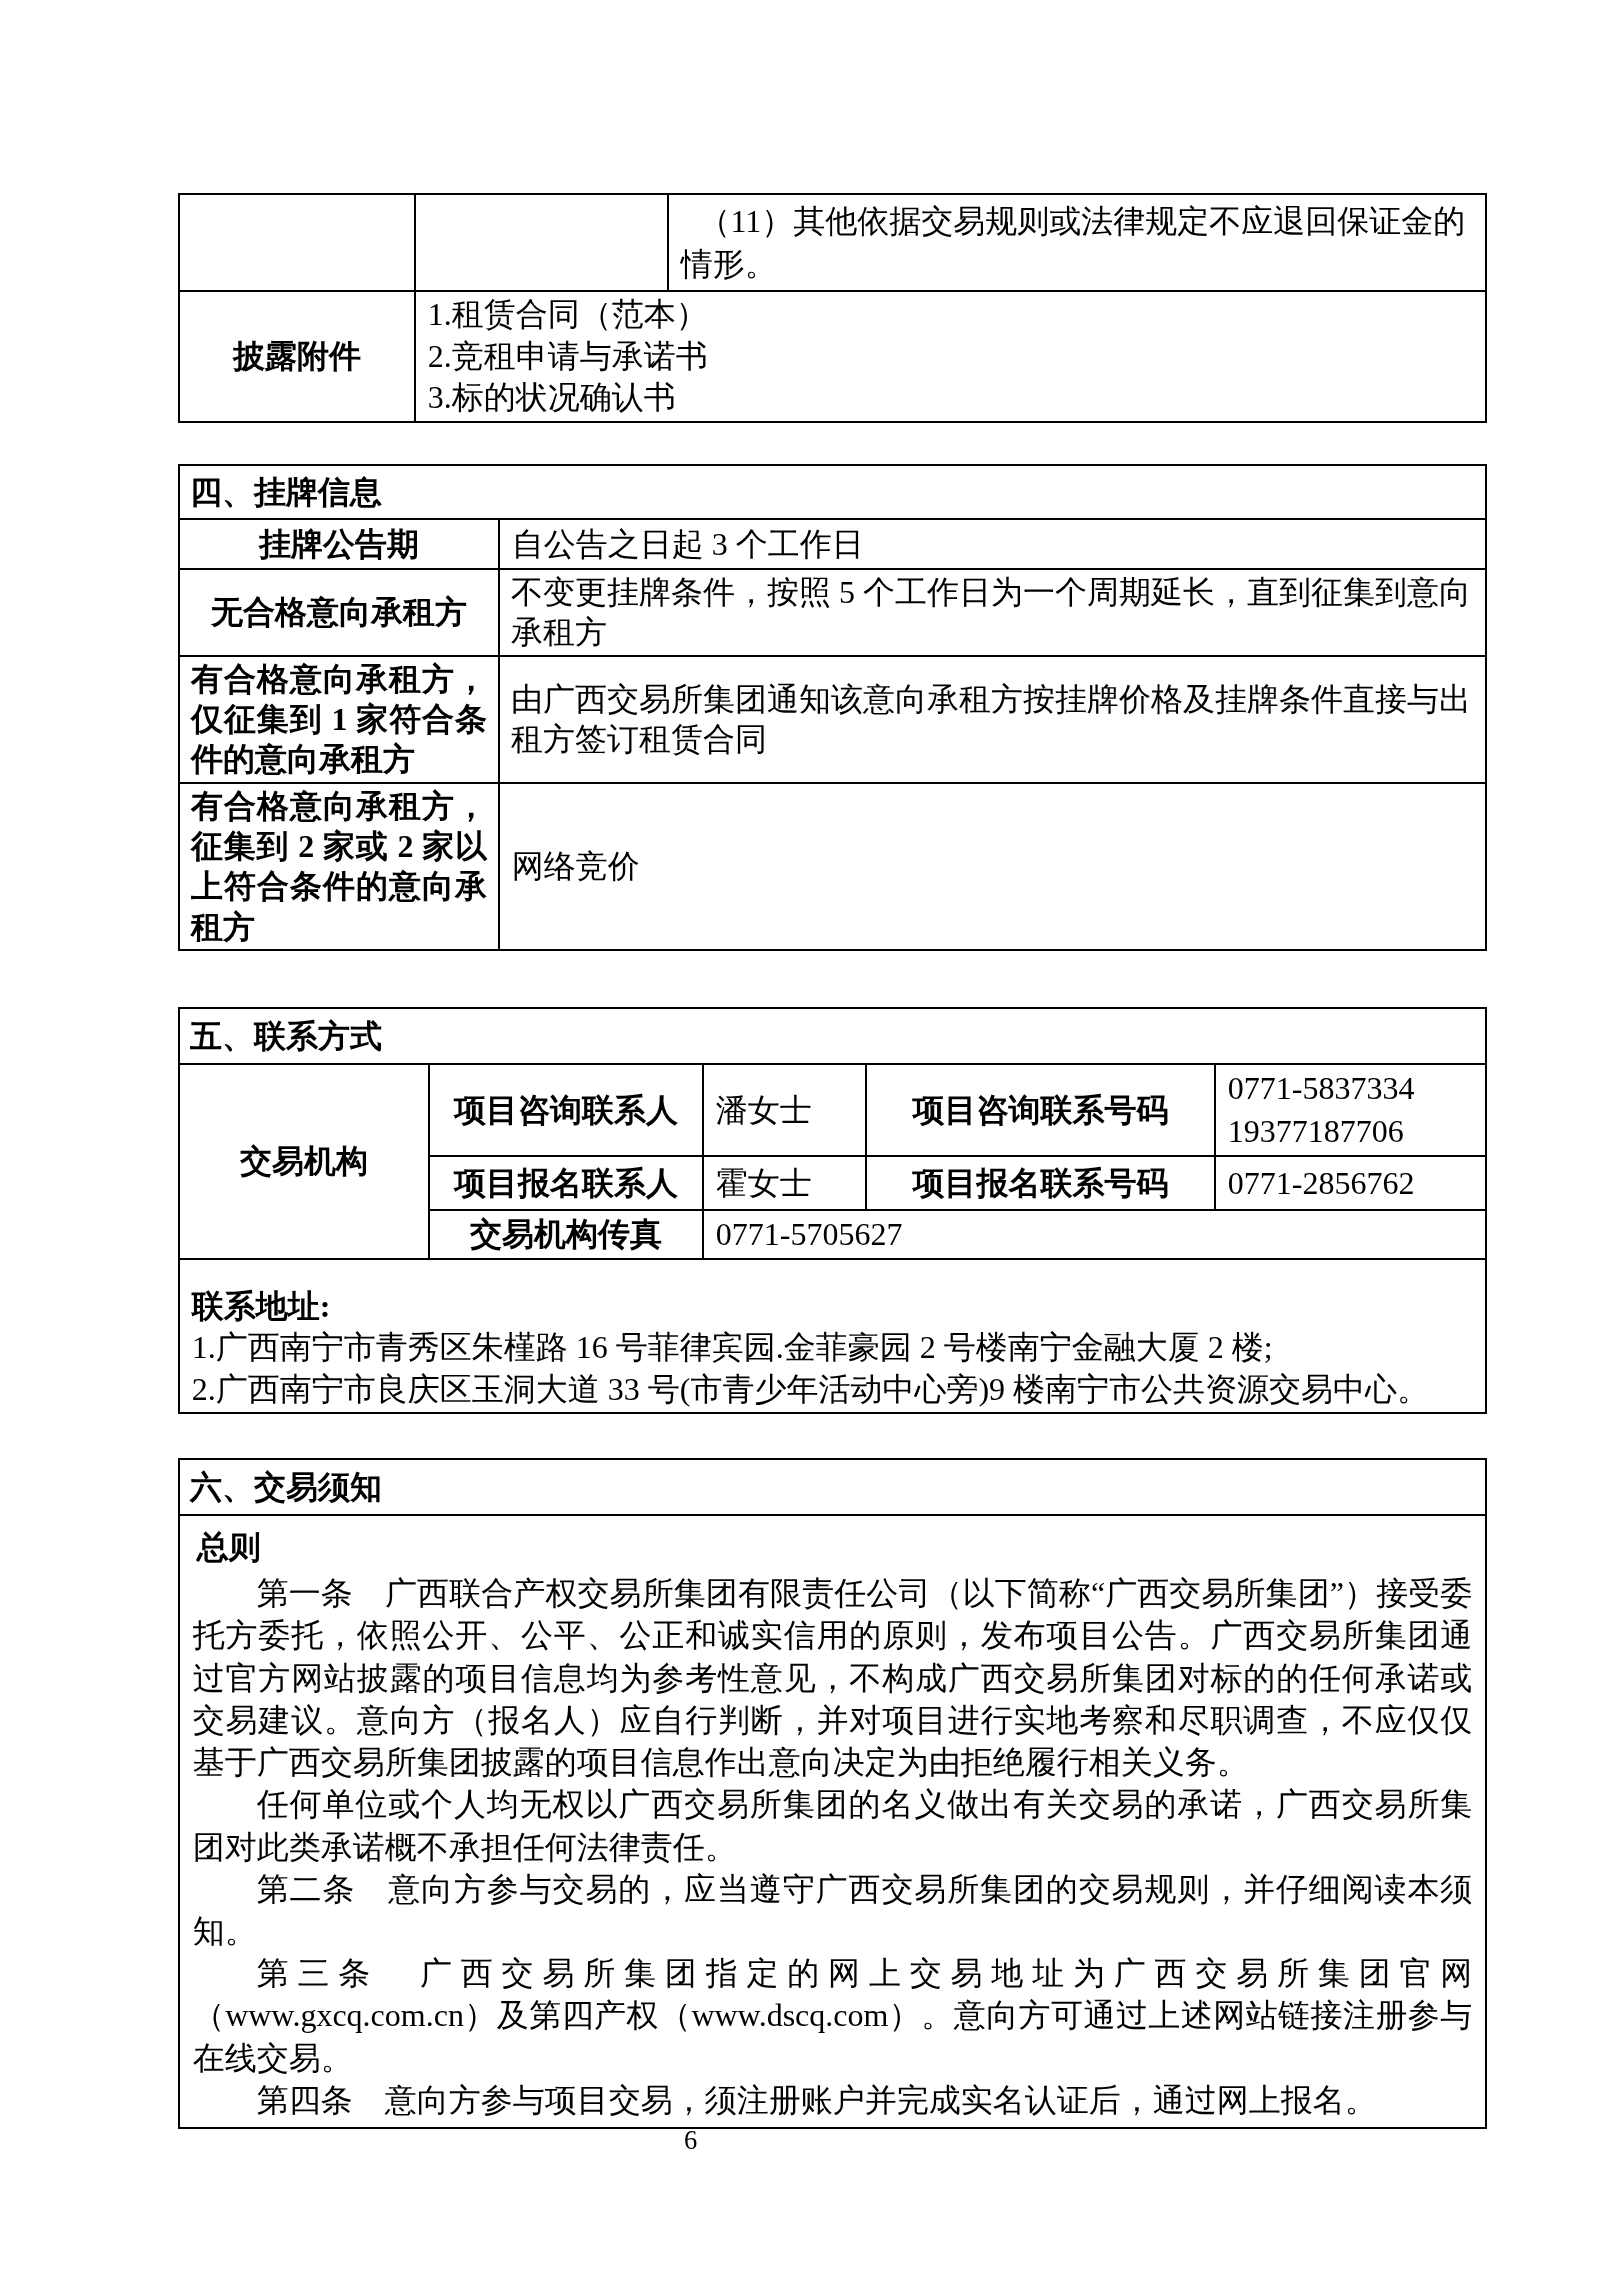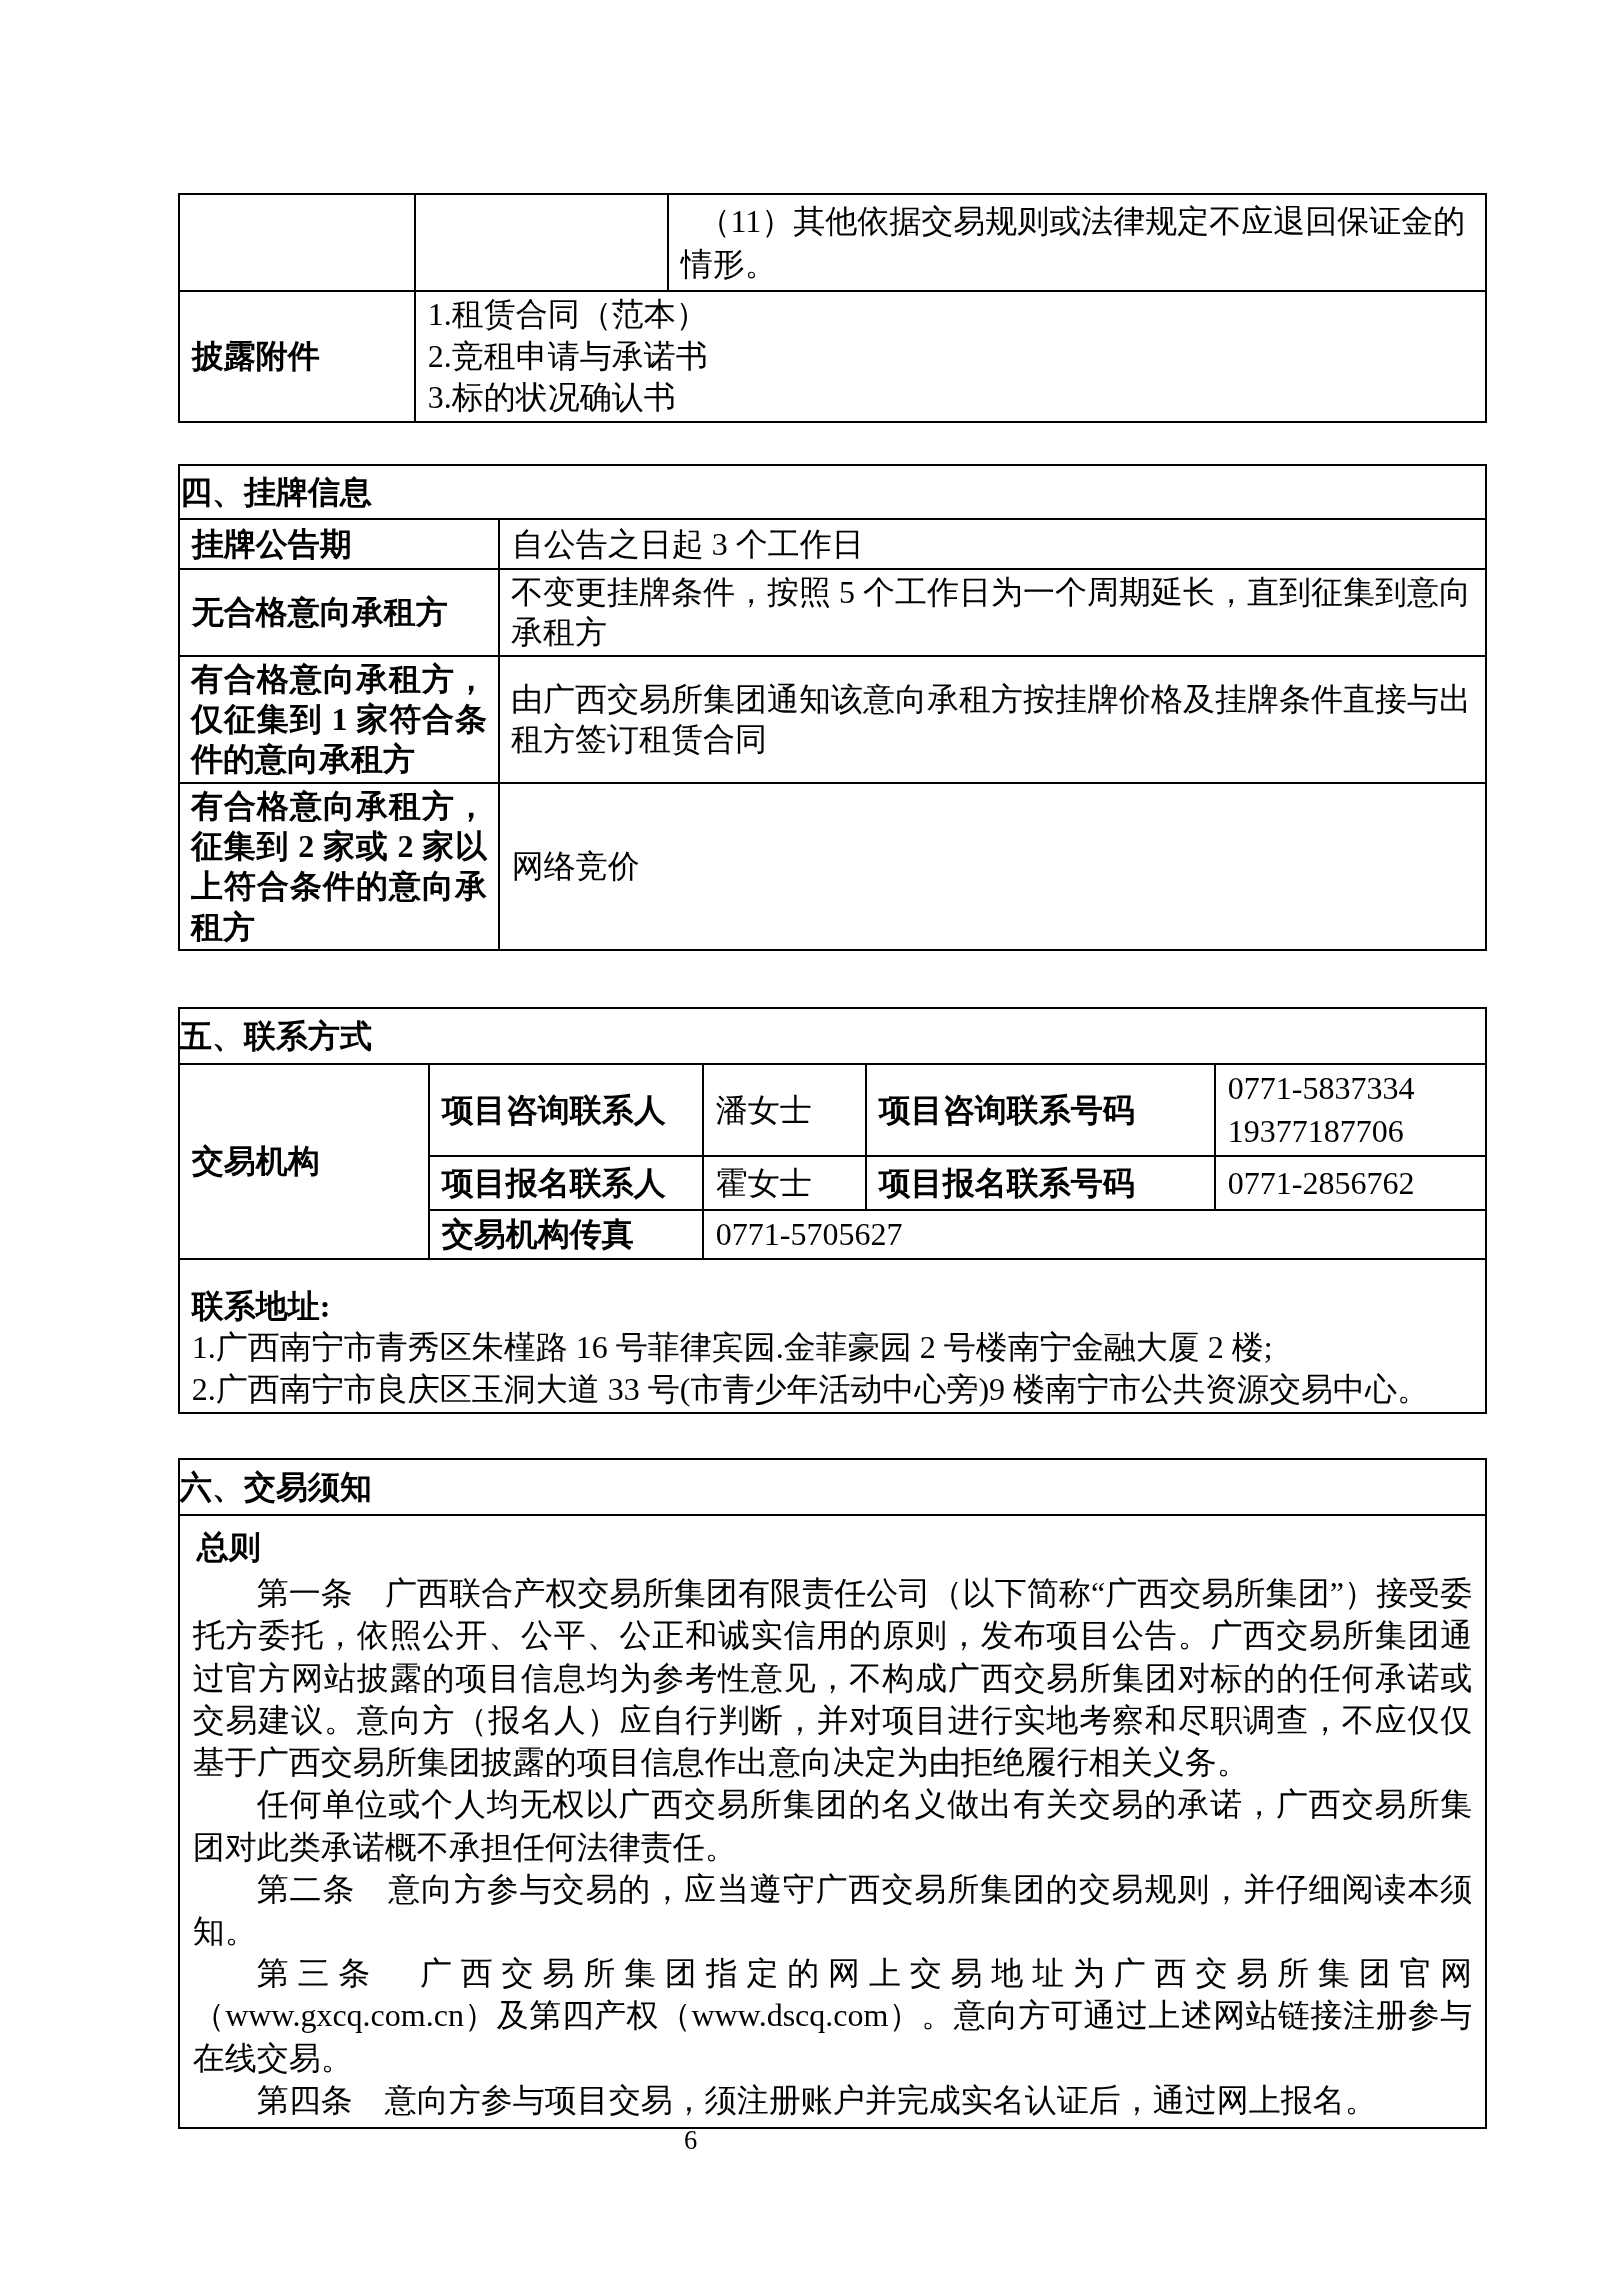--- a/index.html
+++ b/index.html
@@ -19,23 +19,23 @@
   }
   td{
     border:2px solid #000;
     padding:2px 11.8px;
     font-size:32px;
     line-height:1.32;
     vertical-align:middle;
     overflow:hidden;
     word-break:break-word;
   }
-  .title-cell{font-weight:bold;padding-left:0;}
+  .title-cell{font-weight:bold;padding-left:10px;}
   .lbl{font-weight:bold;}
-  .ctr{}
+  .ctr{text-align:center;}
   .just{text-align:justify;line-height:1.26;padding:2px 11px;}
   .val{text-align:left;}
   .indent-sm{text-indent:0.55em;}
   .attach-line{line-height:1.3;}
   .addr-cell{vertical-align:top;padding-top:26px;line-height:1.3;}
   .addr-title{font-weight:bold;}
   .notice-body{vertical-align:top;padding:5.9px 12.7px;}
   .notice-sub{font-weight:bold;text-align:left;margin:4px;line-height:1.32;}
   .notice-body p{margin:0;text-align:justify;text-indent:2em;line-height:1.32;}
   .phone-line{line-height:1.35;}

